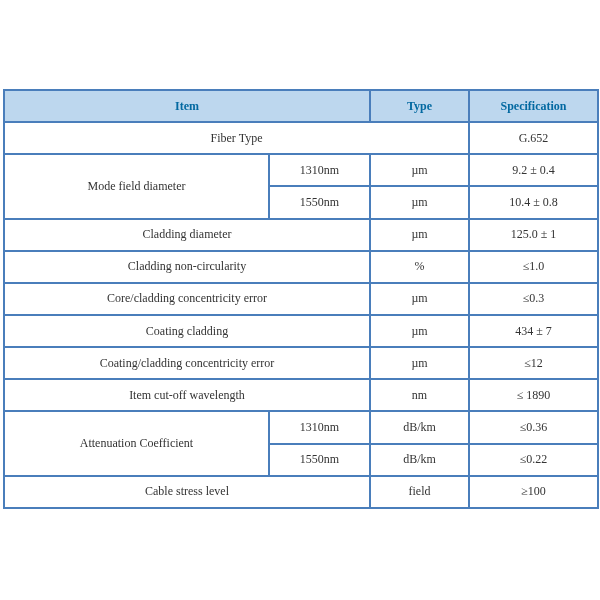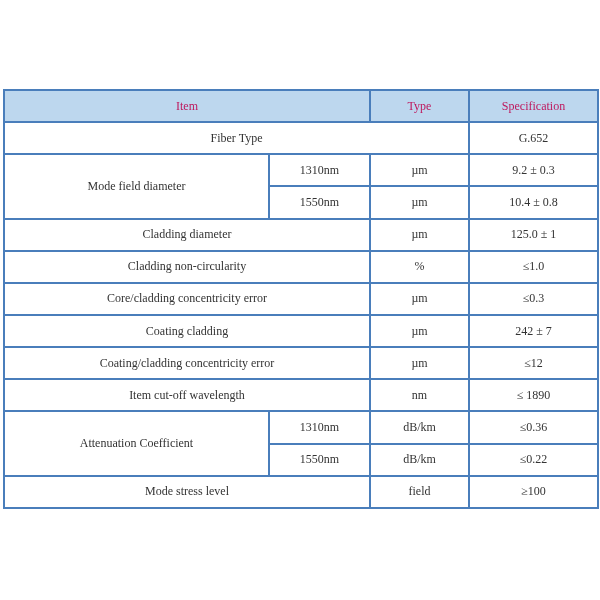--- a/index.html
+++ b/index.html
@@ -10,21 +10,21 @@
       border-collapse: collapse;
       table-layout: fixed;
       font-family: "Liberation Serif", serif;
       font-size: 12px; color: #333333;
     }
     table.spec td, table.spec th {
       border: 2px solid #4a7ebb;
       text-align: center; vertical-align: middle;
       padding: 0; height: 30px;
     }
-    table.spec th { background: #bdd7ee; font-weight: normal; color: #be185d; }
+    table.spec th { background: #bdd7ee; font-weight: bold; color: #0369a1; }
     col.c1 { width: 265px; } col.c2 { width: 101px; } col.c3 { width: 99px; } col.c4 { width: 129px; }
   </style>
 </head>
 <body>
 
 <table class="spec">
   <colgroup>
       <col class="c1">
       <col class="c2">
       <col class="c3">
@@ -37,21 +37,21 @@
     <th>Specification</th>
   </tr>
   <tr>
     <td colspan="3">Fiber Type</td>
     <td>G.652</td>
   </tr>
   <tr>
     <td rowspan="2">Mode field diameter</td>
     <td>1310nm</td>
     <td>µm</td>
-    <td>9.2 ± 0.3</td>
+    <td>9.2 ± 0.4</td>
   </tr>
   <tr>
     <td>1550nm</td>
     <td>µm</td>
     <td>10.4 ± 0.8</td>
   </tr>
   <tr>
     <td colspan="2">Cladding diameter</td>
     <td>µm</td>
     <td>125.0 ± 1</td>
@@ -62,21 +62,21 @@
     <td>≤1.0</td>
   </tr>
   <tr>
     <td colspan="2">Core/cladding concentricity error</td>
     <td>µm</td>
     <td>≤0.3</td>
   </tr>
   <tr>
     <td colspan="2">Coating cladding</td>
     <td>µm</td>
-    <td>242 ± 7</td>
+    <td>434 ± 7</td>
   </tr>
   <tr>
     <td colspan="2">Coating/cladding concentricity error</td>
     <td>µm</td>
     <td>≤12</td>
   </tr>
   <tr>
     <td colspan="2">Item cut-off wavelength</td>
     <td>nm</td>
     <td>≤ 1890</td>
@@ -86,18 +86,18 @@
     <td>1310nm</td>
     <td>dB/km</td>
     <td>≤0.36</td>
   </tr>
   <tr>
     <td>1550nm</td>
     <td>dB/km</td>
     <td>≤0.22</td>
   </tr>
   <tr>
-    <td colspan="2">Mode stress level</td>
+    <td colspan="2">Cable stress level</td>
     <td>field</td>
     <td>≥100</td>
   </tr>
 </tbody>
   </table>
 
 </body></html>

